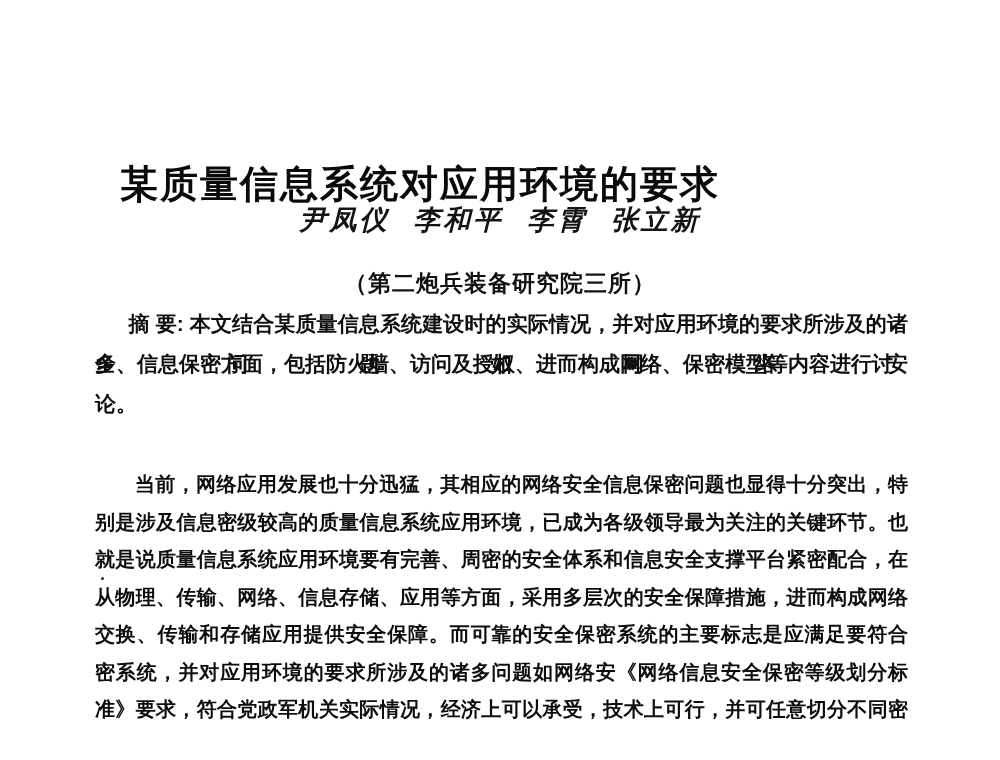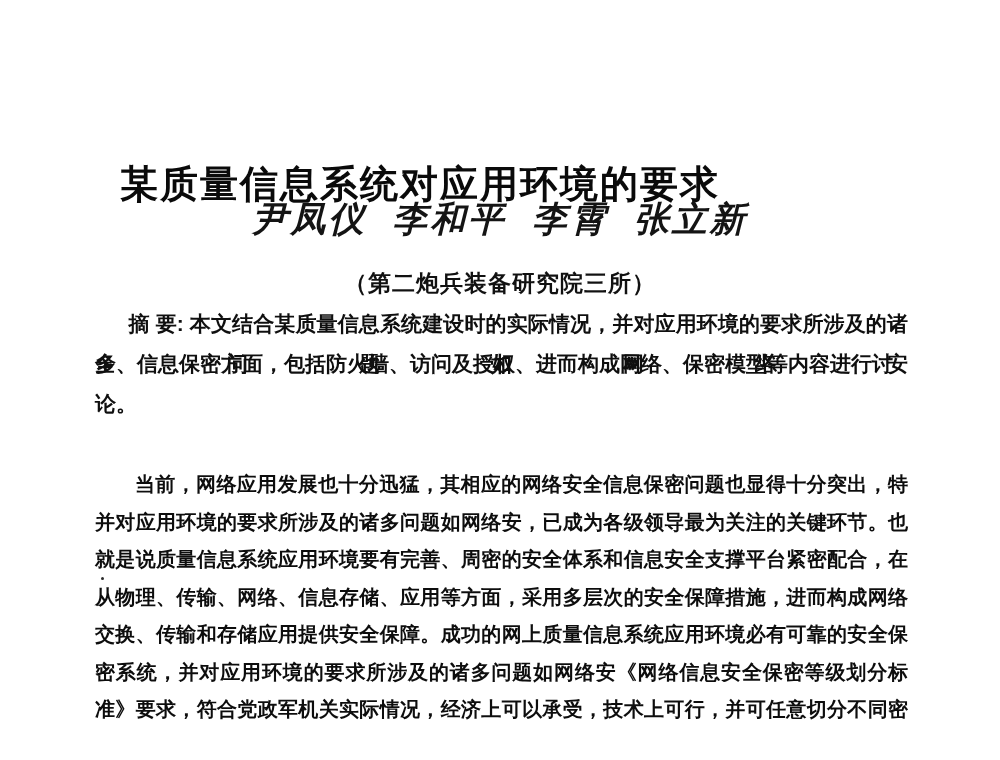--- a/index.html
+++ b/index.html
@@ -30,21 +30,21 @@
   }
   .doc-authors {
     position: absolute;
     top: 202px;
     left: 0;
     width: 1000px;
     text-align: center;
     font-family: "Liberation Serif", "DejaVu Serif", serif;
     font-style: italic;
     font-weight: 600;
-    font-size: 35px;
+    font-size: 27px;
     line-height: 36px;
     letter-spacing: 3px;
     word-spacing: 14px;
     color: #141414;
   }
   .doc-affiliation {
     position: absolute;
     top: 268px;
     left: 0;
     width: 1000px;
@@ -120,23 +120,23 @@
 
   <div class="doc-affiliation">（第二炮兵装备研究院三所）</div>
 
   <div class="abstract-block">
     <div class="line line-indent jline">摘 要: 本文结合某质量信息系统建设时的实际情况，并对应用环境的要求所涉及的诸多问题如网络安</div>
     <div class="line">全、信息保密方面，包括防火墙、访问及授权、进而构成网络、保密模型等内容进行讨论。</div>
   </div>
 
   <div class="body-block">
     <div class="bline first">当前，网络应用发展也十分迅猛，其相应的网络安全信息保密问题也显得十分突出，特</div>
-    <div class="bline">并对应用环境的要求所涉及的诸多问题如网络安，已成为各级领导最为关注的关键环节。也</div>
+    <div class="bline">别是涉及信息密级较高的质量信息系统应用环境，已成为各级领导最为关注的关键环节。也</div>
     <div class="bline">就是说质量信息系统应用环境要有完善、周密的安全体系和信息安全支撑平台紧密配合，在</div>
     <div class="bline">从物理、传输、网络、信息存储、应用等方面，采用多层次的安全保障措施，进而构成网络</div>
-    <div class="bline">交换、传输和存储应用提供安全保障。成功的网上质量信息系统应用环境必有可靠的安全保</div>
+    <div class="bline">交换、传输和存储应用提供安全保障。而可靠的安全保密系统的主要标志是应满足要符合</div>
     <div class="bline">密系统，并对应用环境的要求所涉及的诸多问题如网络安《网络信息安全保密等级划分标</div>
     <div class="bline">准》要求，符合党政军机关实际情况，经济上可以承受，技术上可行，并可任意切分不同密</div>
   </div>
 
   <div class="scan-dot"></div>
 
 </div>
 
 </body></html>

